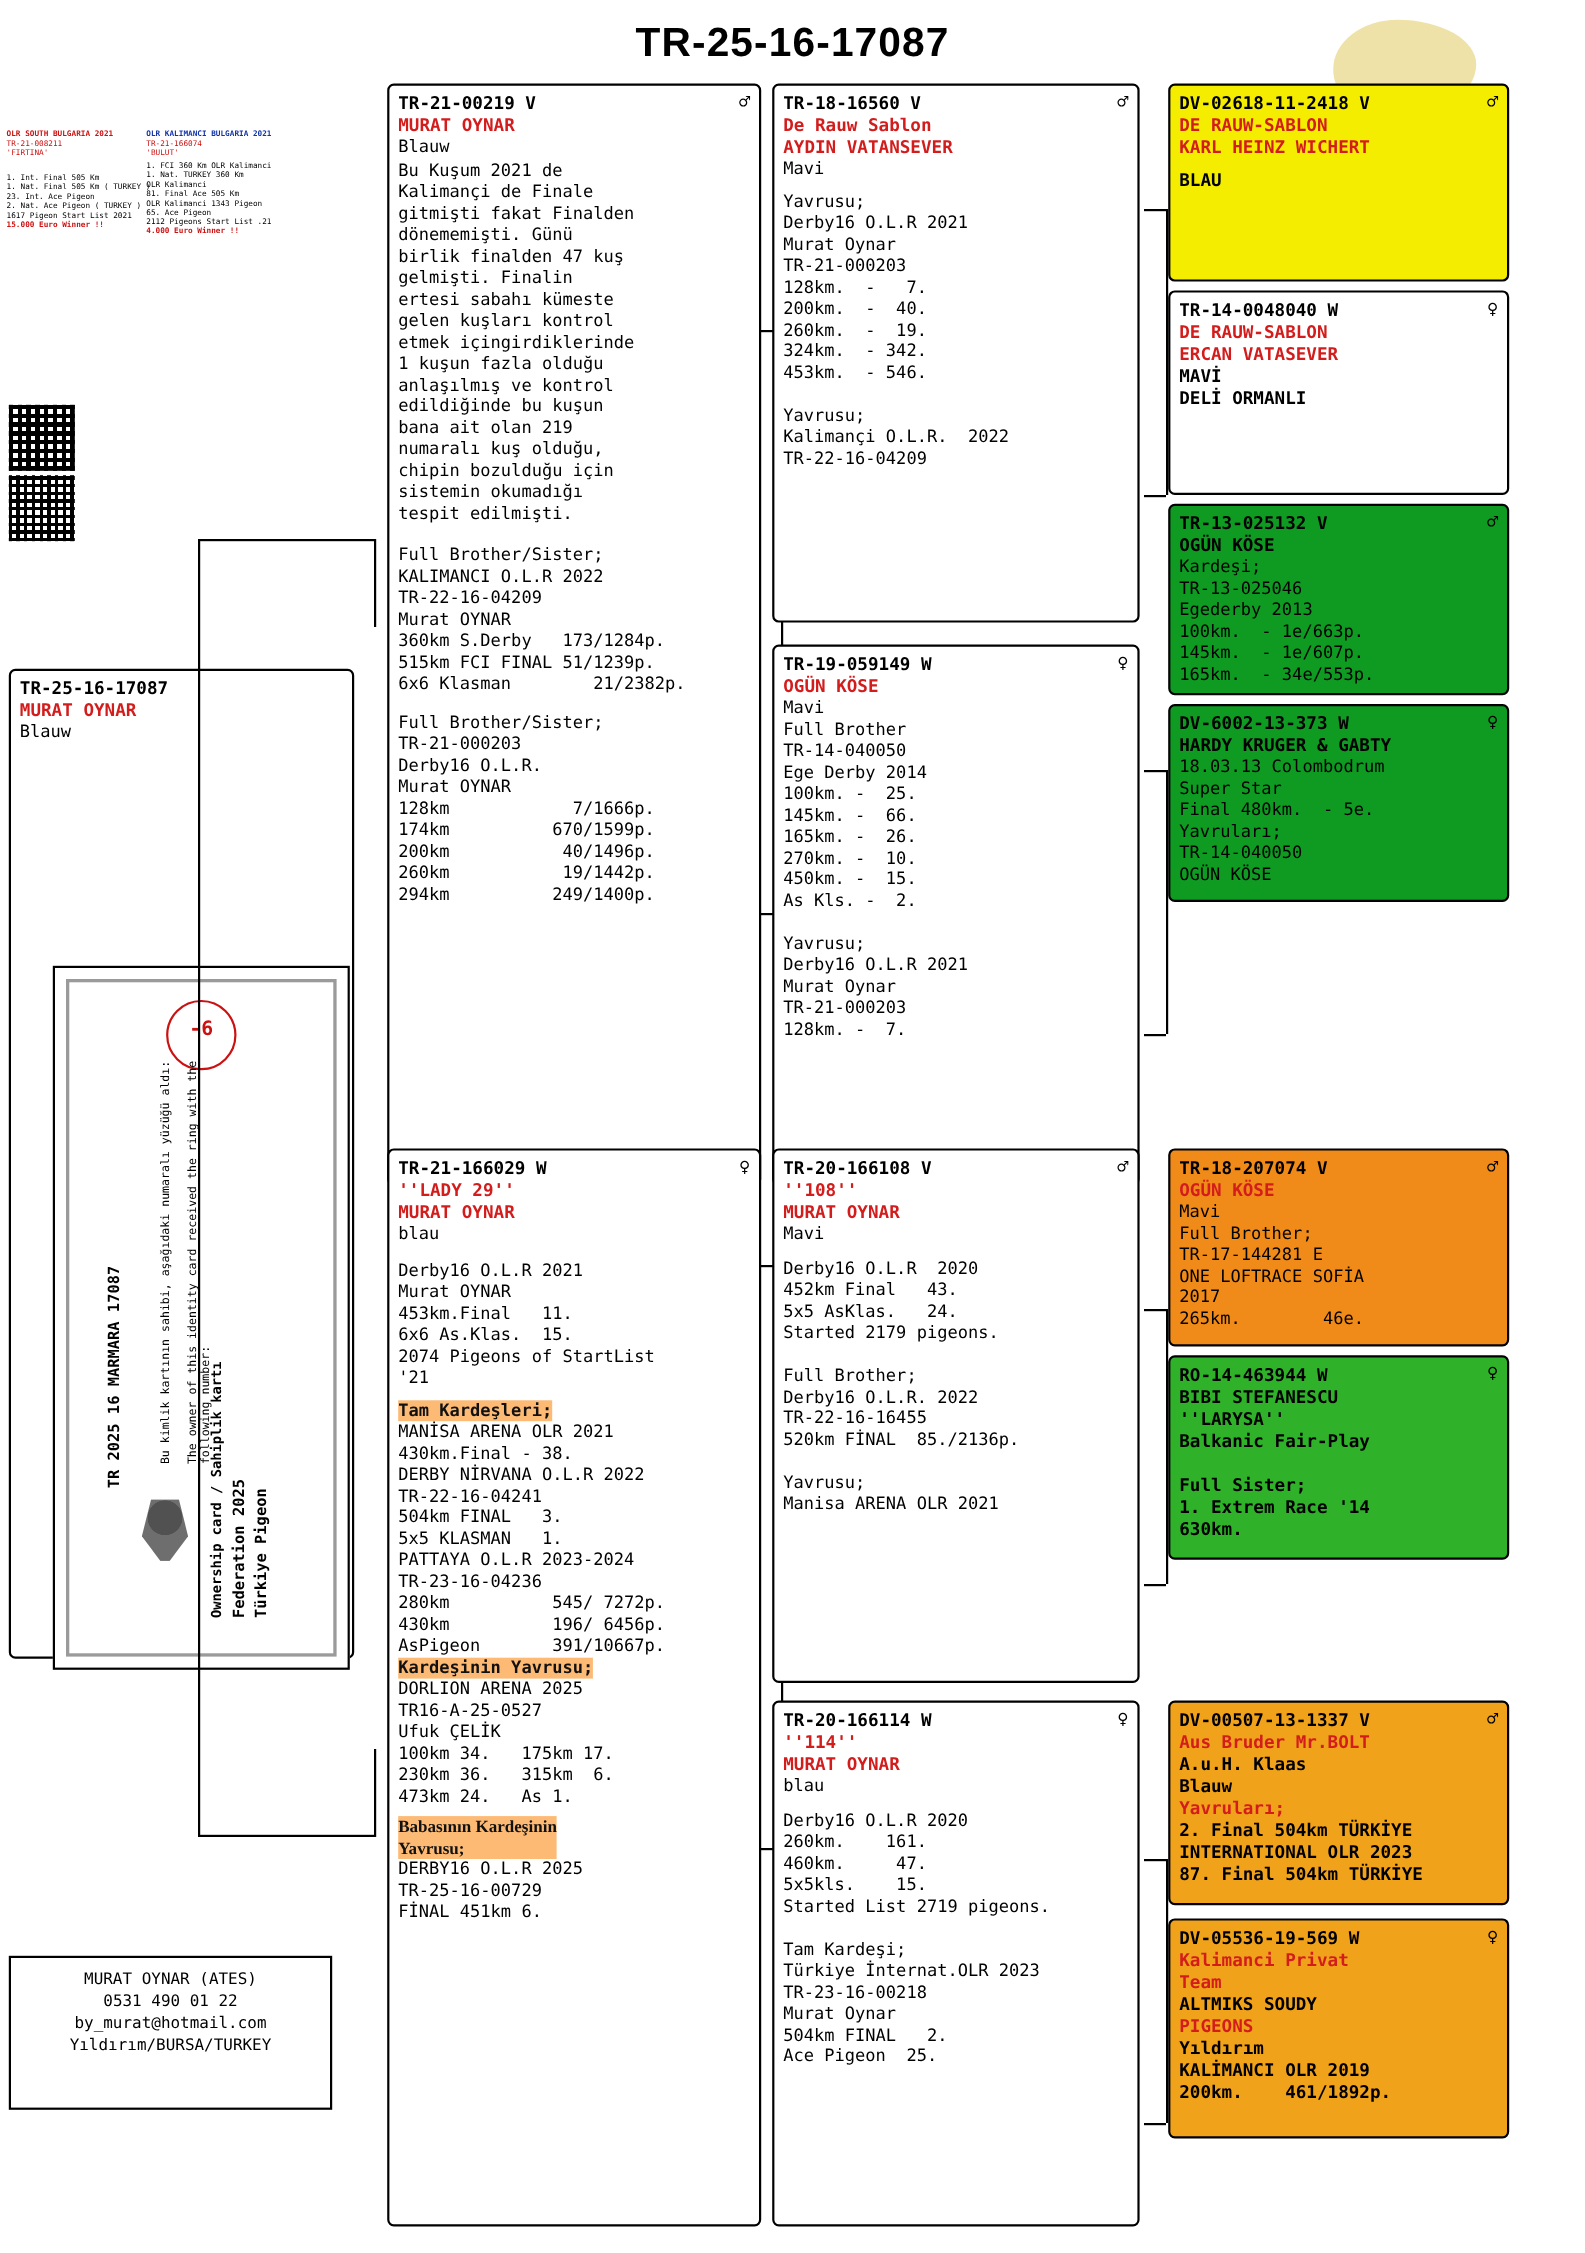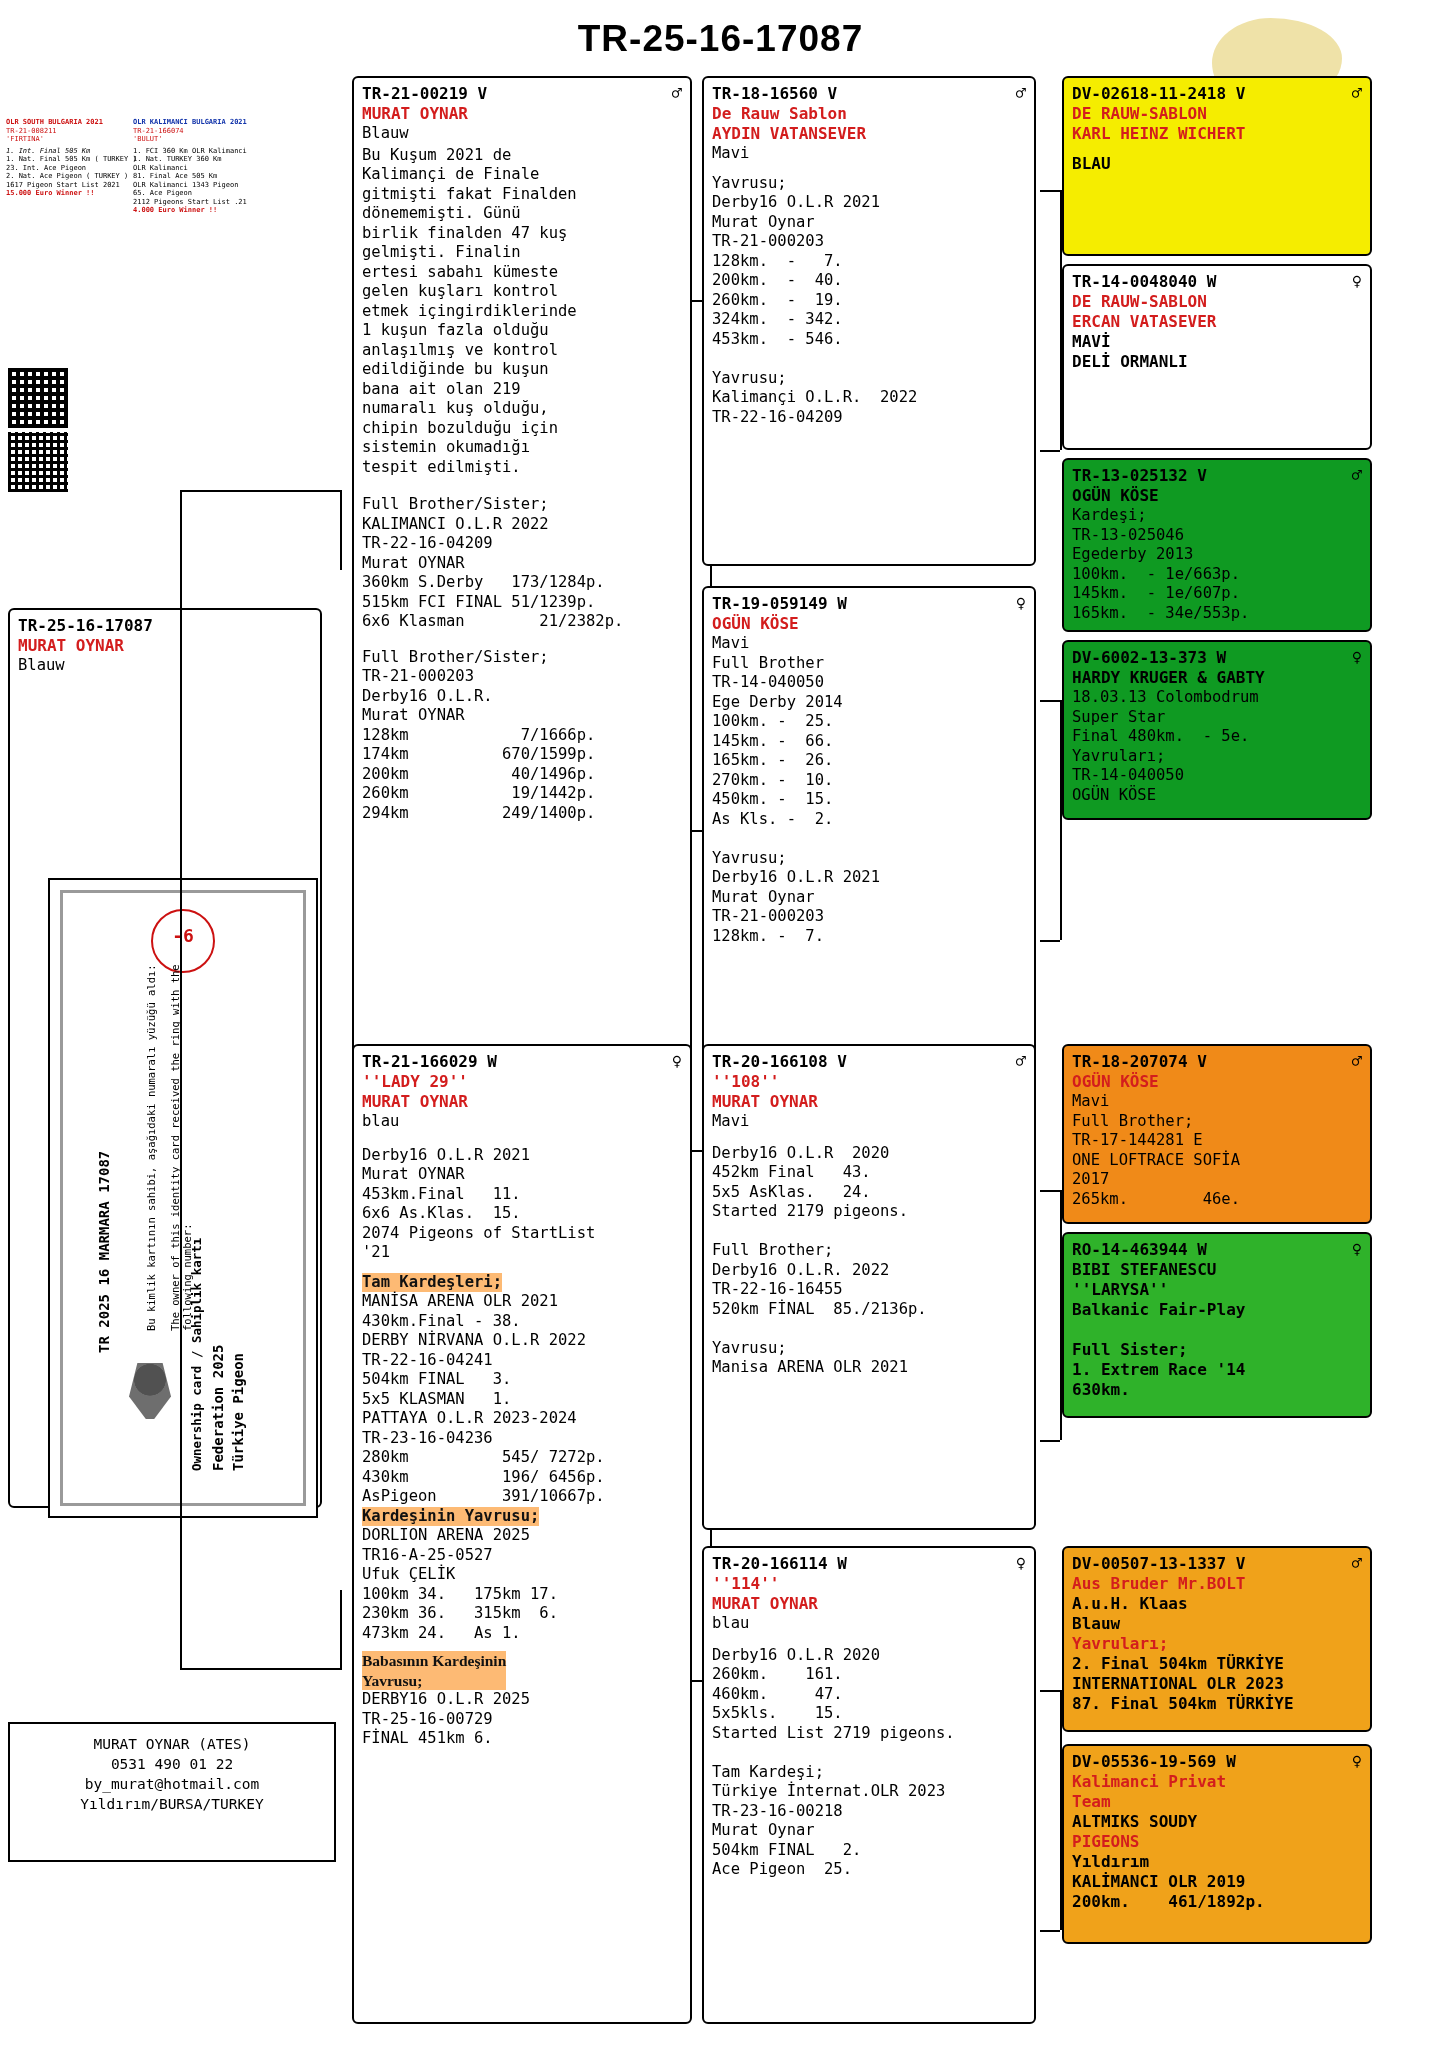--- a/index.html
+++ b/index.html
@@ -39,21 +39,21 @@
 <body>
 
 <div class="page">
 
   <div class="title">TR-25-16-17087</div>
 
   <div style="position:absolute;left:6px;top:118px;width:120px;">
     <div class="smalltxt tinyred" style="font-weight:bold;">OLR SOUTH BULGARIA 2021</div>
     <div class="smalltxt tinyred">TR-21-008211</div>
     <div class="smalltxt tinyred">'FIRTINA'</div>
-    <div class="smalltxt" style="margin-top:3px;font-style:italic;">1. Int. Final 505 Km</div>
+    <div class="smalltxt" style="margin-top:14px;">1. Int. Final 505 Km</div>
     <div class="smalltxt">1. Nat. Final 505 Km ( TURKEY )</div>
     <div class="smalltxt">23. Int. Ace Pigeon</div>
     <div class="smalltxt">2. Nat. Ace Pigeon ( TURKEY )</div>
     <div class="smalltxt">1617 Pigeon Start List 2021</div>
     <div class="smalltxt tinyred" style="font-weight:bold;">15.000 Euro Winner !!</div>
   </div>
   <div style="position:absolute;left:133px;top:118px;width:122px;">
     <div class="smalltxt tinyblue" style="font-weight:bold;">OLR KALIMANCI BULGARIA 2021</div>
     <div class="smalltxt tinyred">TR-21-166074</div>
     <div class="smalltxt tinyred">'BULUT'</div>
@@ -86,21 +86,21 @@
       <div class="vtext" style="position:absolute;left:168px;top:18px;height:560px;font-weight:bold;font-size:14px;">Türkiye Pigeon</div>
       <div class="vtext" style="position:absolute;left:148px;top:18px;height:560px;font-weight:bold;font-size:14px;">Federation 2025</div>
       <div class="vtext" style="position:absolute;left:126px;top:18px;height:560px;font-weight:bold;font-size:12.5px;">Ownership card / Sahiplik kartı</div>
       <div class="vtext" style="position:absolute;left:106px;top:18px;height:420px;font-size:10.5px;line-height:12px;">The owner of this identity card received the ring with the following number:</div>
       <div class="vtext" style="position:absolute;left:82px;top:18px;height:420px;font-size:10.5px;line-height:12px;">Bu kimlik kartının sahibi, aşağıdaki numaralı yüzüğü aldı:</div>
       <div class="vtext" style="position:absolute;left:34px;top:40px;height:420px;font-size:14px;font-weight:bold;">TR 2025 16 MARMARA 17087</div>
       <div style="position:absolute;left:66px;top:470px;width:42px;height:56px;background:radial-gradient(circle at 50% 30%,#333 0 35%,transparent 36%),#555;clip-path:polygon(20% 0,80% 0,100% 60%,60% 100%,40% 100%,0 60%);opacity:.85;"></div>
     </div>
   </div>
 
-  <div class="contact" style="left:8px;top:1722px;width:328px;height:140px;">
+  <div class="contact" style="left:8px;top:1778px;width:294px;height:140px;">
     <div>MURAT OYNAR (ATES)</div>
     <div>0531 490 01 22</div>
     <div>by_murat@hotmail.com</div>
     <div>Yıldırım/BURSA/TURKEY</div>
   </div>
 
   <div class="ln-h" style="left:180px;top:490px;width:160px;"></div>
   <div class="ln-v" style="left:180px;top:490px;height:1180px;"></div>
   <div class="ln-h" style="left:180px;top:1668px;width:160px;"></div>
   <div class="ln-v" style="left:340px;top:490px;height:80px;"></div>

